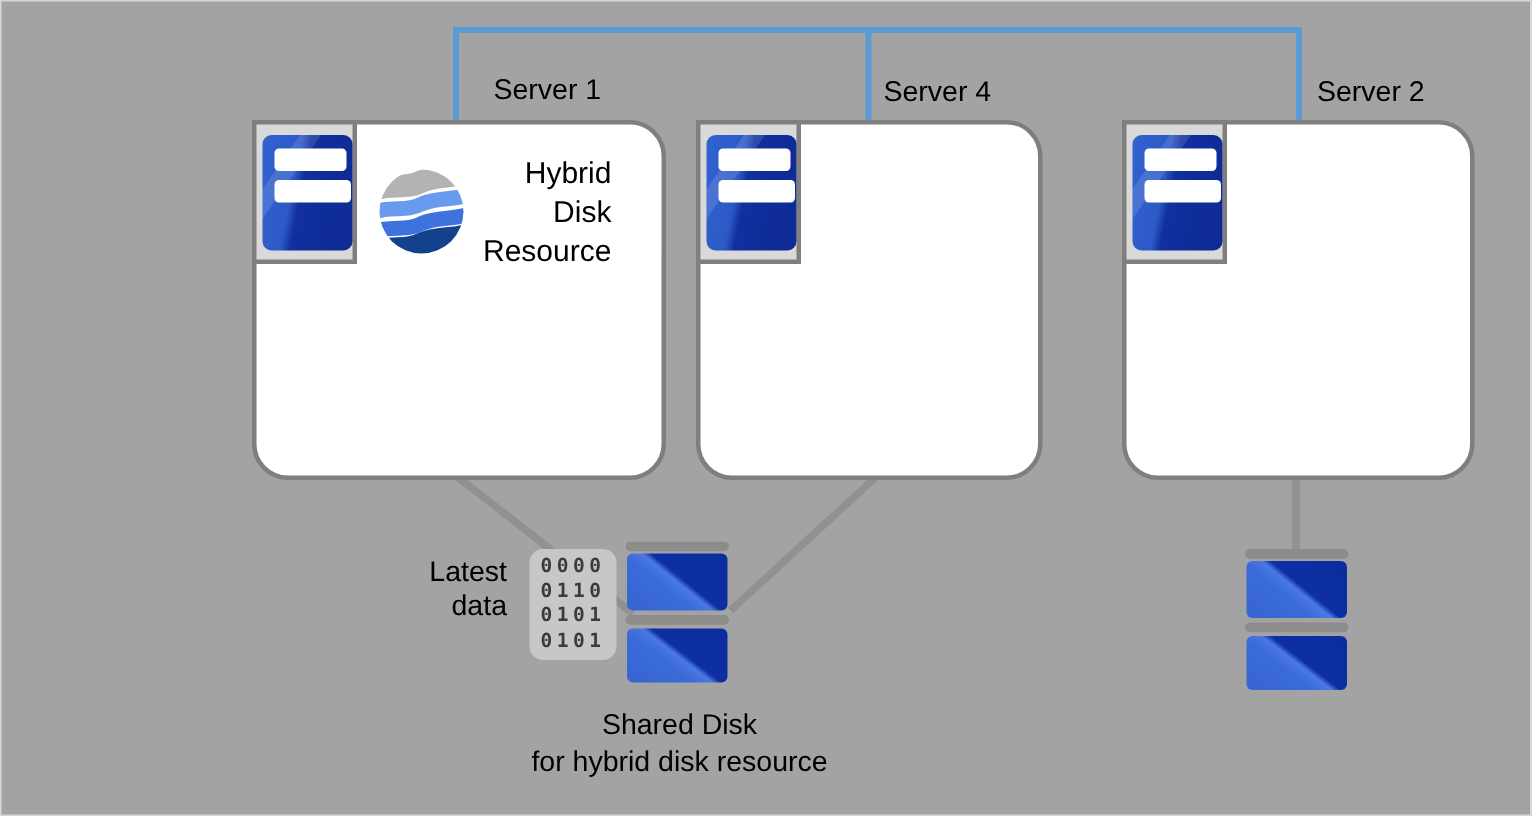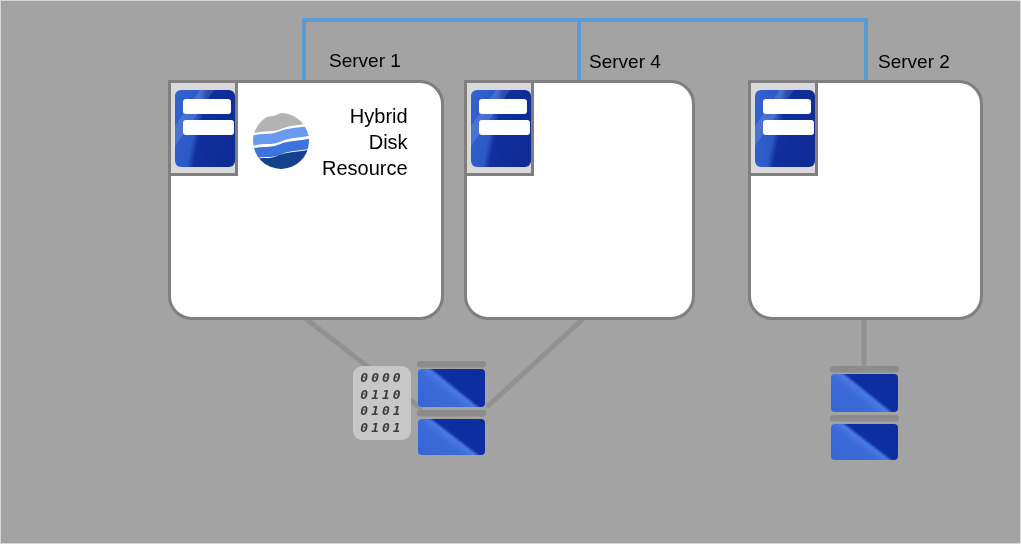--- a/index.html
+++ b/index.html
@@ -46,21 +46,20 @@
     text-align:center;
   }
   .binary-icon .digits{
     font-family:"DejaVu Sans Mono", monospace;
     font-weight:bold;
     font-size:13px;
     line-height:16.5px;
     letter-spacing:3px;
     color:#3b3b3b;
     white-space:pre-line;
-    font-style:italic;
   }
 </style>
 </head>
 <body>
 
 <svg width="0" height="0" style="position:absolute" aria-hidden="true">
   <defs>
     <linearGradient id="srvGrad" x1="0" y1="0" x2="1" y2="0.25">
       <stop offset="0" stop-color="#3263D1"></stop>
       <stop offset="0.42" stop-color="#2C59C6"></stop>
@@ -136,20 +135,22 @@
       <path d="M-6,16 C8,9 18,15 29,9 C41,4 50,7 64,2" fill="none" stroke="#B3B3B3" stroke-width="15"></path>
       <path d="M-6,31 C8,24 18,30 29,24 C41,19 50,22 64,17" fill="none" stroke="#689AEF" stroke-width="10"></path>
       <path d="M-6,44 C8,37 18,43 29,37 C41,32 50,35 64,30" fill="none" stroke="#3E73DE" stroke-width="10"></path>
       <path d="M-6,58 C8,51 18,57 29,51 C41,46 50,49 64,44" fill="none" stroke="#14418C" stroke-width="16"></path>
     </g>
   </svg>
   <div class="label hybrid-label" style="left:321px;top:102px;">Hybrid
 Disk
 Resource</div>
 
+  <div class="label latest-label" style="left:237px;top:369px;width:100px;">Latest
+data</div>
 
   <div class="binary-icon">
     <div class="digits">0000
 0110
 0101
 0101</div>
   </div>
 
   <svg class="layer" style="left:416px;top:360px;" width="69" height="95" viewBox="0 0 69 95">
     <rect x="0" y="0" width="69" height="6.5" rx="3.2" fill="#8c8c8c"></rect>
@@ -158,14 +159,16 @@
     <rect x="1" y="58" width="67" height="36" rx="4" fill="url(#diskGrad)"></rect>
   </svg>
 
   <svg class="layer" style="left:829px;top:365px;" width="69" height="95" viewBox="0 0 69 95">
     <rect x="0" y="0" width="69" height="6.5" rx="3.2" fill="#8c8c8c"></rect>
     <rect x="1" y="8" width="67" height="38" rx="4" fill="url(#diskGrad)"></rect>
     <rect x="0" y="49" width="69" height="6.5" rx="3.2" fill="#8c8c8c"></rect>
     <rect x="1" y="58" width="67" height="36" rx="4" fill="url(#diskGrad)"></rect>
   </svg>
 
+  <div class="label caption" style="left:302px;top:470px;width:300px;line-height:25px;">Shared Disk
+for hybrid disk resource</div>
 
 </div>
 
 </body></html>

